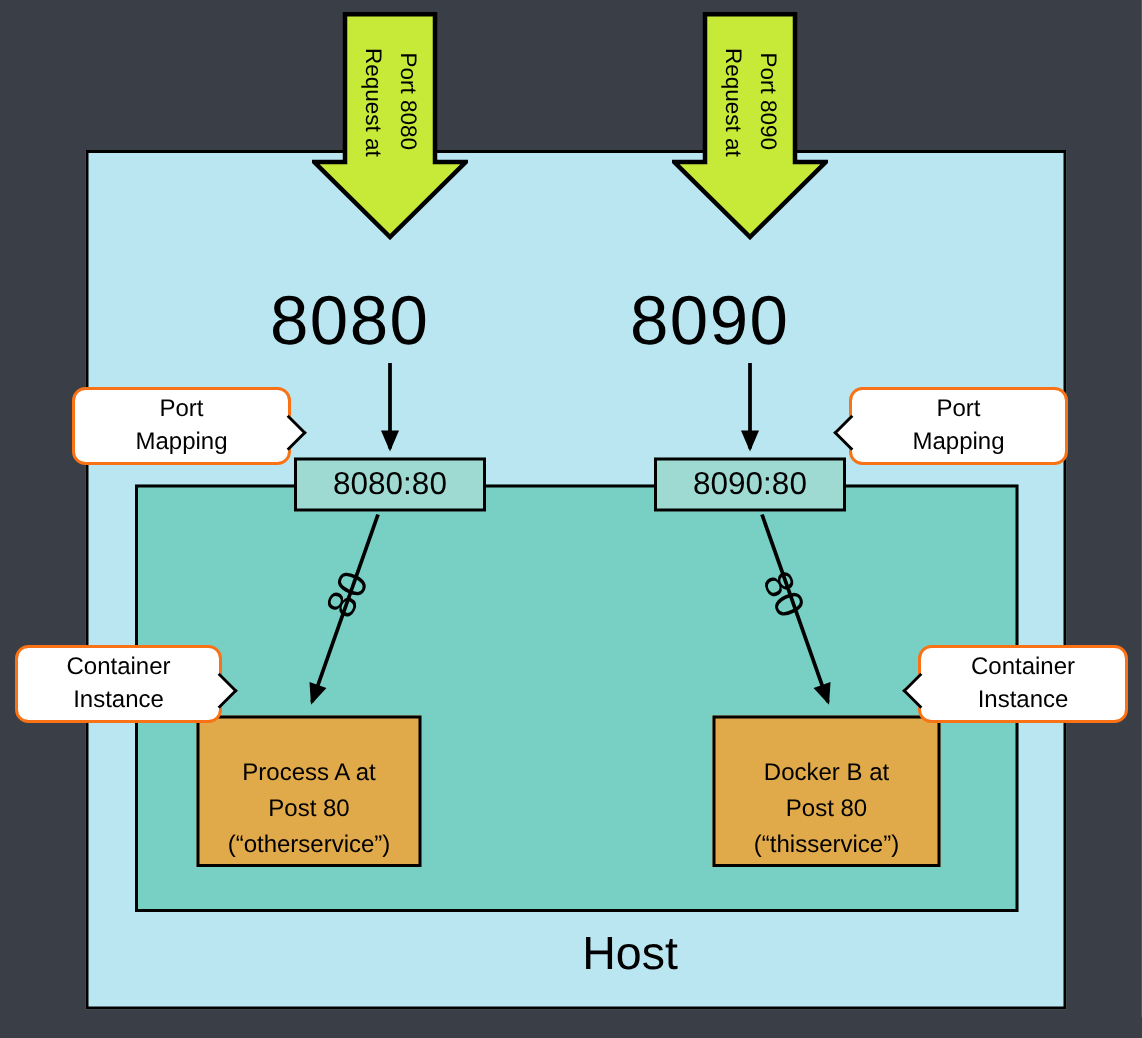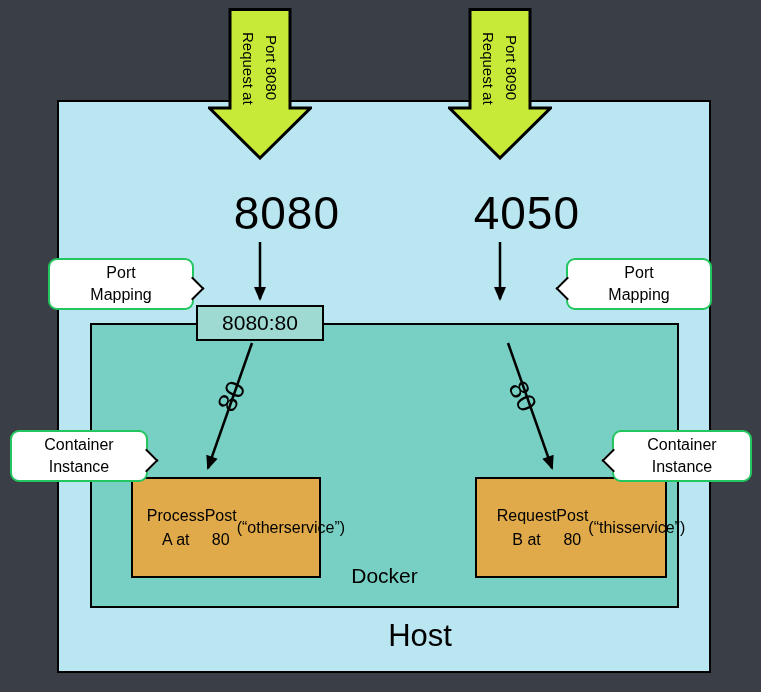--- a/index.html
+++ b/index.html
@@ -29,72 +29,71 @@
   .req-arrow svg { display:block; }
   .arrow-1 { left:208px; }
   .arrow-2 { left:448px; }
   .req-text {
     position:absolute; top:10px; left:50%; transform:translateX(-50%);
     height:100px; writing-mode:vertical-lr; font-size:15px;
     text-align:center; white-space:nowrap;
   }
   .req-text span { display:block; line-height:23px; }
   .port-number {
-    position:absolute; top:186px; width:160px; text-align:right;
+    position:absolute; top:186px; width:160px; text-align:left;
     font-size:46px; font-weight:400; z-index:3; letter-spacing:1px;
   }
   .num-1 { left:180px; }
   .num-2 { left:420px; }
   .map-box {
     position:absolute; top:305px; width:124px; height:32px;
     background:var(--mapping,#9edad2); border:2px solid #000;
     display:flex; align-items:center; justify-content:center;
     font-size:21px; z-index:5;
   }
   .map-1 { left:196px; }
   .map-2 { left:436px; }
   .bubble {
-    position:absolute; background:var(--bubble,#fff); border:2px solid #22c55e;
+    position:absolute; background:var(--bubble,#fff); border:2px solid #f97316;
     border-radius:9px; display:flex; flex-direction:column;
     align-items:center; justify-content:center;
     font-size:16px; line-height:22px; text-align:center; z-index:6;
   }
   .bubble .tail {
     position:absolute; width:15px; height:15px; background:var(--bubble,#fff);
     transform:rotate(45deg);
   }
   .tail-right { right:-9px; top:50%; margin-top:-4px; border-top:2px solid #000; border-right:2px solid #000; }
   .tail-left  { left:-9px;  top:50%; margin-top:-4px; border-bottom:2px solid #000; border-left:2px solid #000; }
   .pm-left  { left:48px;  top:258px; width:142px; height:48px; }
   .pm-right { left:566px; top:258px; width:142px; height:48px; }
   .ci-left  { left:10px;  top:430px; width:134px; height:48px; }
   .ci-right { left:612px; top:430px; width:136px; height:48px; }
   .process-box {
     position:absolute; top:477px; height:97px;
     background:var(--process,#e0a94a); border:2px solid #000;
-    display:flex; flex-direction:row; align-items:center; justify-content:center;
-    font-size:16px; line-height:24px; text-align:center; z-index:3;padding-left:40px;
+    display:flex; flex-direction:column; align-items:center; justify-content:flex-end;
+    font-size:16px; line-height:24px; text-align:center; z-index:3;
   }
   .proc-1 { left:131px; width:146px; }
   .proc-2 { left:475px; width:148px; }
   .port80 { position:absolute; font-size:27px; z-index:4; }
   .p80-left  { left:217px; top:381px; transform:rotate(-64deg); }
   .p80-right { left:507px; top:381px; transform:rotate(64deg); }
   .connectors { position:absolute; left:0; top:0; z-index:4; pointer-events:none; }
   .connectors line { stroke:#000; stroke-width:2.5; }
 </style>
 </head>
 <body>
 
 <div class="canvas">
 
   <div class="host-box"></div>
   <div class="docker-box"></div>
 
-  <div class="docker-label">Docker</div>
   <div class="host-label">Host</div>
 
   <svg class="connectors" width="761" height="692" viewBox="0 0 761 692">
     <defs>
       <marker id="ah" markerWidth="18" markerHeight="16" refX="13" refY="7" orient="auto" markerUnits="userSpaceOnUse">
         <path d="M1,1 L15,7 L1,13 Z" fill="#000"></path>
       </marker>
     </defs>
     <line x1="260" y1="242" x2="260" y2="299" marker-end="url(#ah)"></line>
     <line x1="500" y1="242" x2="500" y2="299" marker-end="url(#ah)"></line>
@@ -116,23 +115,24 @@
     <svg width="104" height="152" viewBox="0 0 104 152">
       <polygon points="22,1.5 82,1.5 82,100 102.5,100 52,150 1.5,100 22,100" fill="#c7ea39" stroke="#000" stroke-width="3" stroke-linejoin="miter"></polygon>
     </svg>
     <div class="req-text">
       <span>Request at</span>
       <span>Port 8090</span>
     </div>
   </div>
 
   <div class="port-number num-1">8080</div>
-  <div class="port-number num-2">4050</div>
+  <div class="port-number num-2">8090</div>
 
   <div class="map-box map-1">8080:80</div>
+  <div class="map-box map-2">8090:80</div>
 
   <div class="port80 p80-left">80</div>
   <div class="port80 p80-right">80</div>
 
   <div class="bubble pm-left">
     <span>Port</span>
     <span>Mapping</span>
     <i class="tail tail-right"></i>
   </div>
   <div class="bubble pm-right">
@@ -150,18 +150,18 @@
     <span>Instance</span>
     <i class="tail tail-left"></i>
   </div>
 
   <div class="process-box proc-1">
     <span>Process A at</span>
     <span>Post 80</span>
     <span>(“otherservice”)</span>
   </div>
   <div class="process-box proc-2">
-    <span>Request B at</span>
+    <span>Docker B at</span>
     <span>Post 80</span>
     <span>(“thisservice”)</span>
   </div>
 
 </div>
 
 </body></html>

